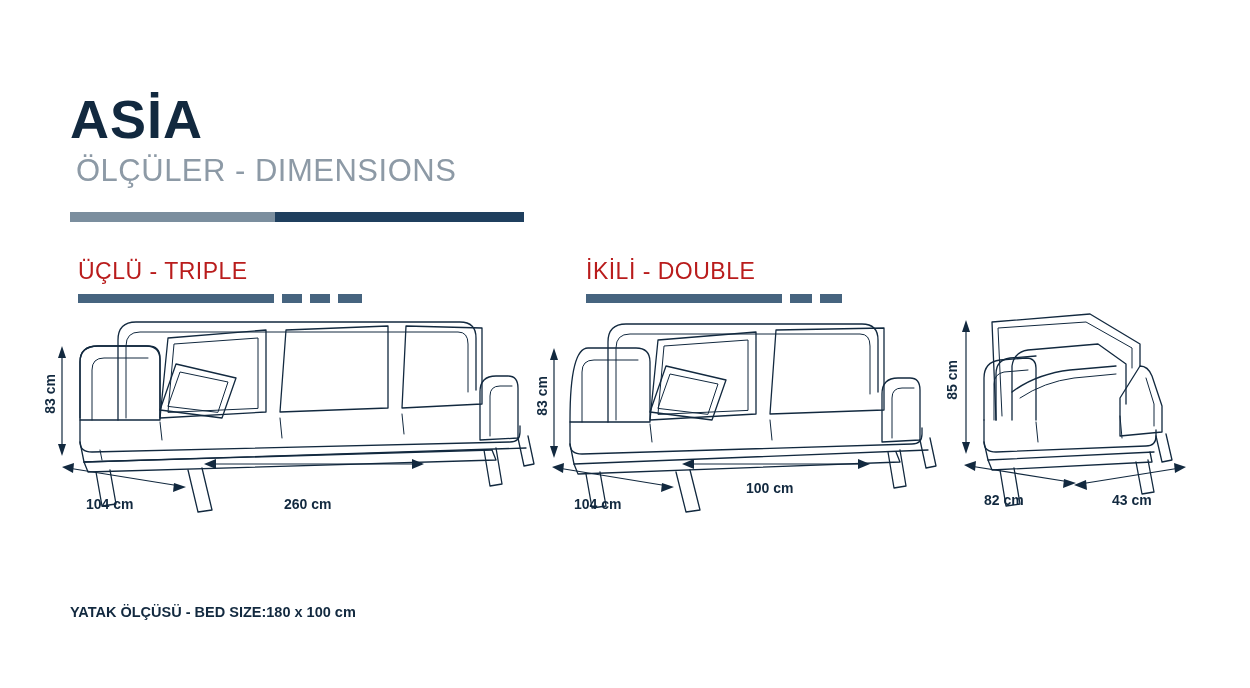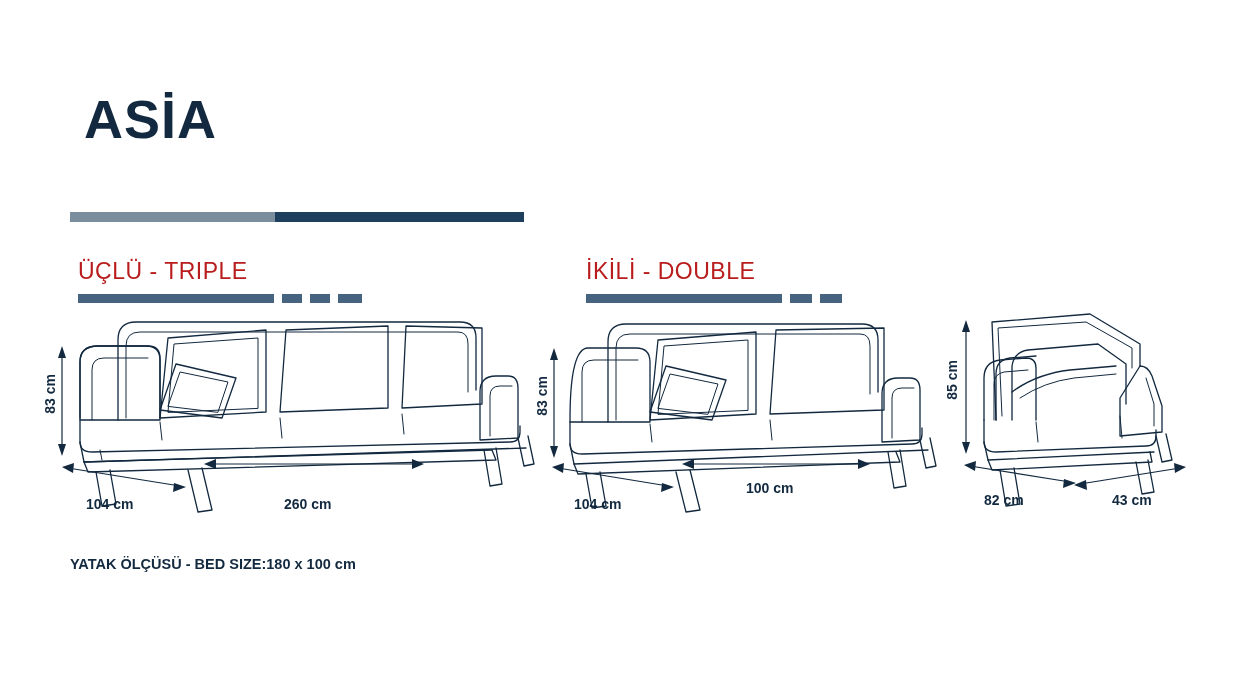--- a/index.html
+++ b/index.html
@@ -17,21 +17,21 @@
   }
   .page {
     position: absolute;
     left: 0; top: 0;
     width: 1250px; height: 688px;
   }
 
   
   .header {
     position: absolute;
-    left: 84px;
+    left: 70px;
     top: 92px;
     width: 520px;
   }
   .brand-title {
     font-size: 54px;
     font-weight: bold;
     letter-spacing: 1px;
     color: #12293f;
     line-height: 1.02;
     margin: 0;
@@ -107,35 +107,37 @@
     transform: rotate(180deg);
   }
 
   
   .bed-size {
     position: absolute;
     font-size: 14.5px;
     font-weight: bold;
     color: #12293f;
     white-space: nowrap;
+    margin-top: 48px;
   }
 
   svg { display: block; overflow: visible; }
   .ln { fill: none; stroke: #12293f; stroke-width: 1.3; stroke-linejoin: round; stroke-linecap: round; }
   .ln-thin { fill: none; stroke: #12293f; stroke-width: 1; stroke-linejoin: round; stroke-linecap: round; }
   .arr { fill: none; stroke: #12293f; stroke-width: 1.2; }
   .arrhead { fill: #12293f; stroke: none; }
 </style>
 </head>
 <body>
 
 <div class="page">
 
   <div class="header">
     <div class="brand-title">ASİA</div>
+    <div class="brand-sub">ÖLÇÜLER - DIMENSIONS</div>
   </div>
   <div class="header-rule">
     <div class="seg-light"></div>
     <div class="seg-dark"></div>
   </div>
 
   <div class="section" style="left:78px; top:258px; width:300px;">
     <div class="section-title">ÜÇLÜ - TRIPLE</div>
     <div class="section-rule">
       <div class="rule-line" style="width:196px;"></div>

